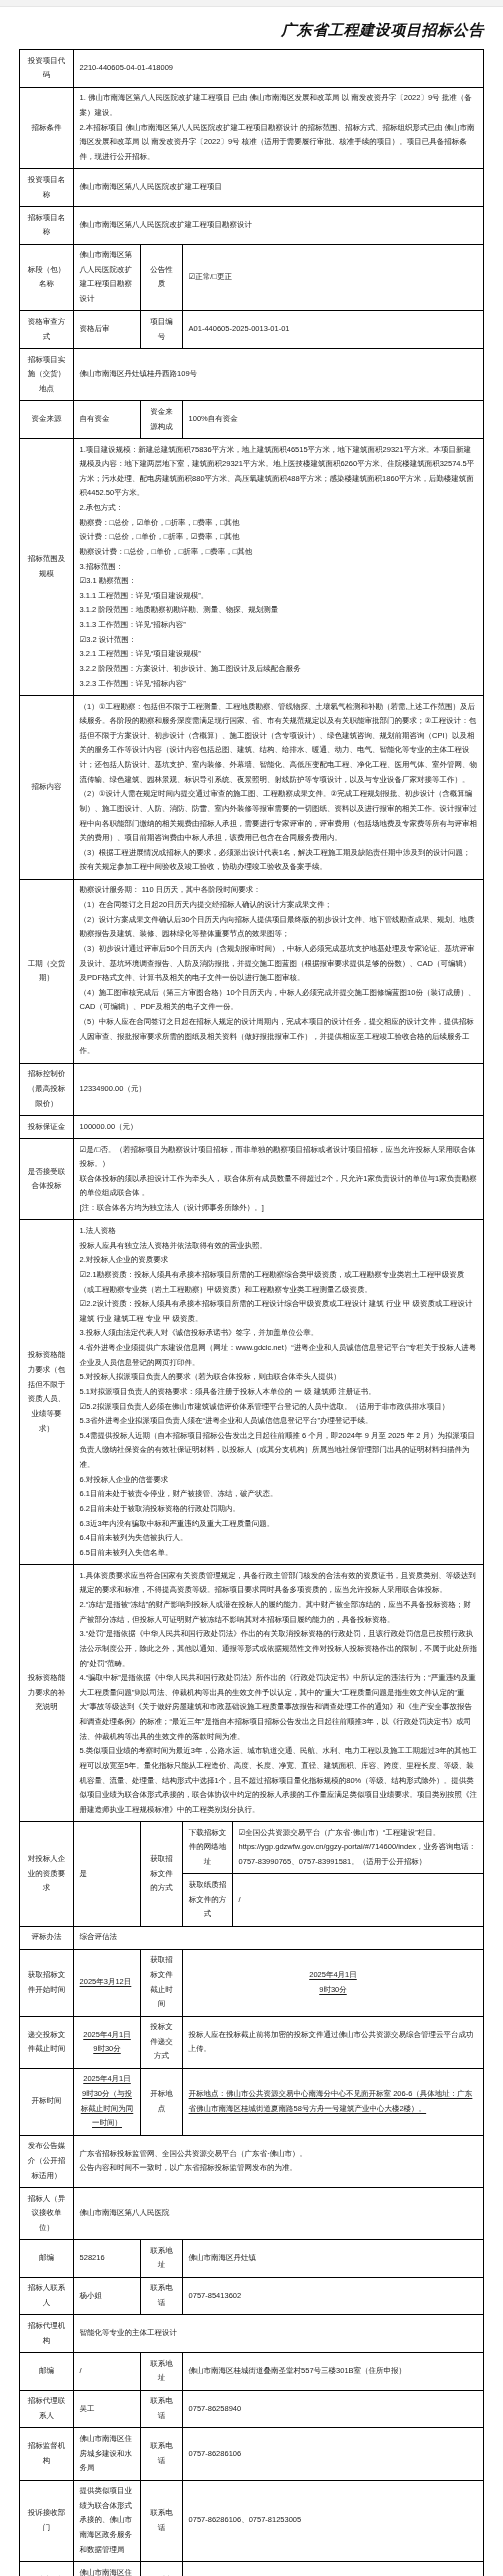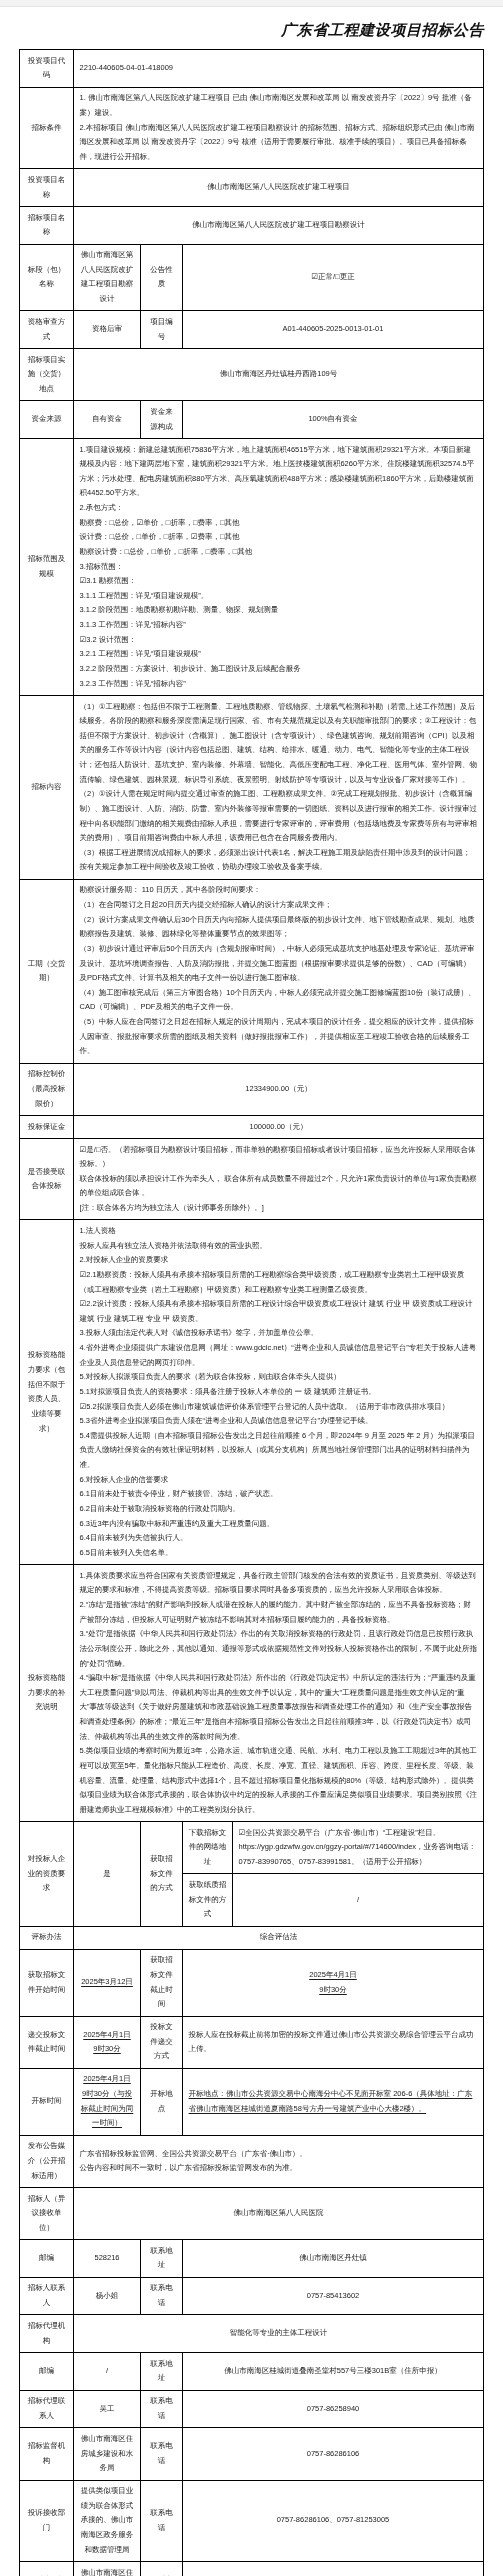--- a/index.html
+++ b/index.html
@@ -2,21 +2,21 @@
 <html style="font-size:10px"><head>
 <meta charset="utf-8">
 <style>
   html,body{margin:0;padding:0;background:#ffffff;font-family:"Liberation Sans","DejaVu Sans",sans-serif;color:#1b1b1b;}
   .top-strip{height:5.6px;background:#f3f3f3;border-bottom:0.6px solid #e6e6e6;}
   .doc{width:465px;margin:0 auto;padding-top:8.7px;}
   .doc-title{font-size:15px;font-weight:bold;text-align:right;margin:6.2px 0 8.7px 0;letter-spacing:0.6px;color:#111;font-style:italic;}
   table.notice{border-collapse:collapse;width:100%;table-layout:fixed;border:1.2px solid #000;}
   table.notice td{border:0.6px solid #000;padding:3.7px 5.6px;font-size:7.5px;line-height:1.95;vertical-align:middle;word-break:break-all;overflow-wrap:anywhere;}
   td.label{text-align:center;padding:3.7px 2.5px;color:#222;}
-  td.center{text-align:center;}
+  td.center{}
   td.left{text-align:left;}
   td.pre{white-space:pre-line;text-align:left;}
   td.pre-center{white-space:pre-line;text-align:center;}
   .u{text-decoration:underline;text-underline-offset:1.9px;margin-top:28px;}
 </style>
 </head>
 <body>
 
 <div class="top-strip"></div>
 

